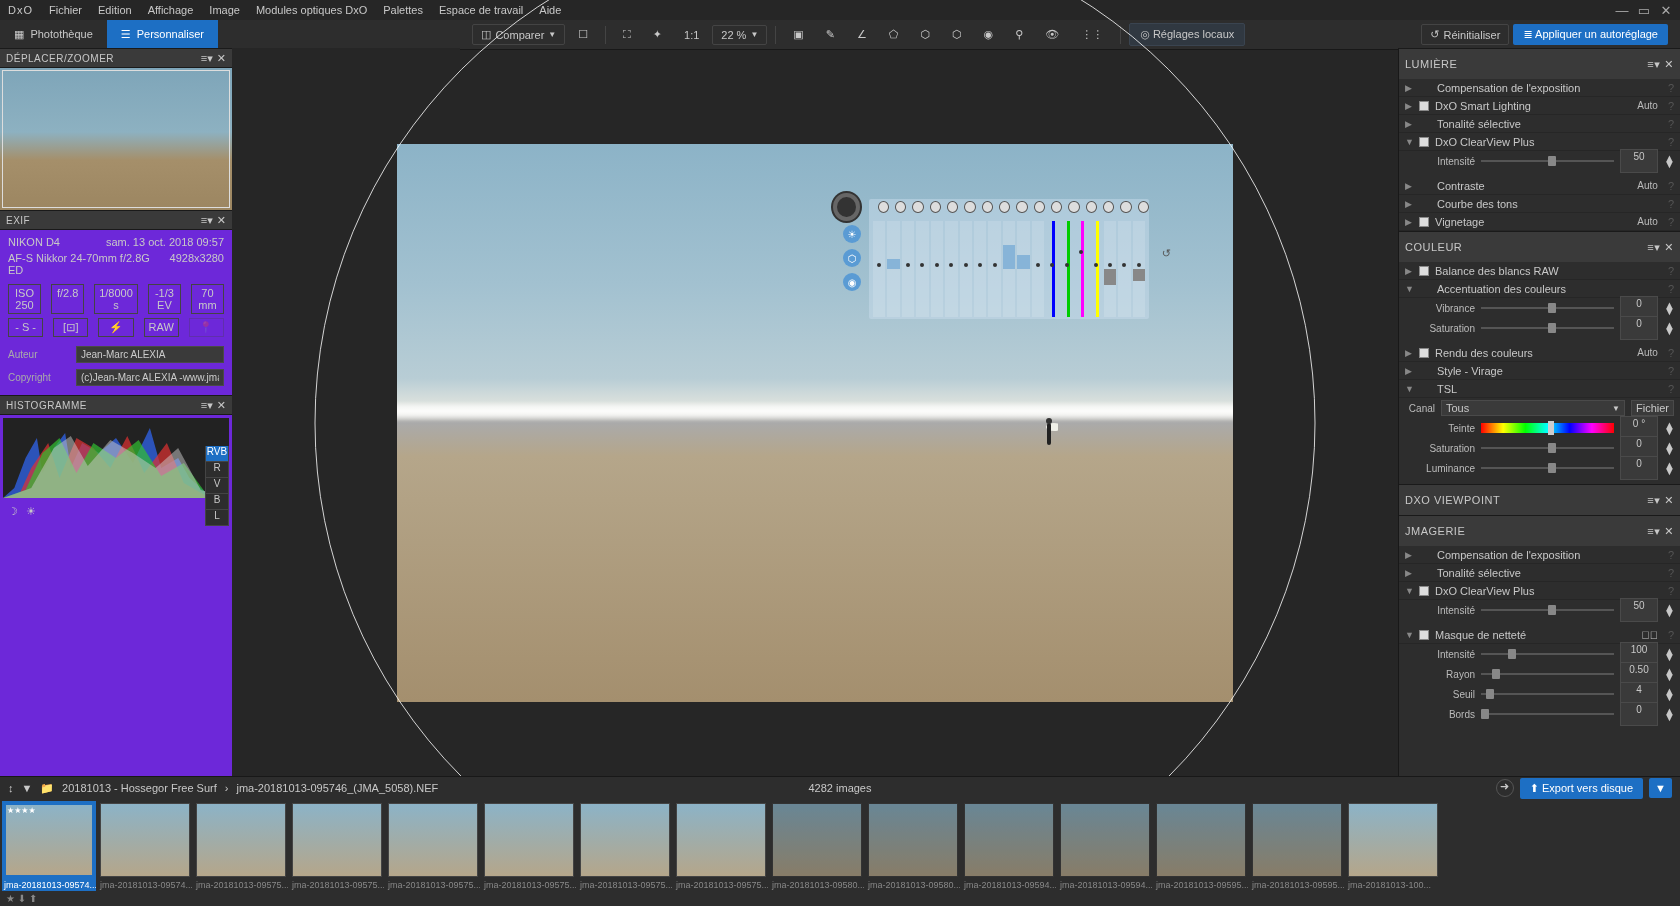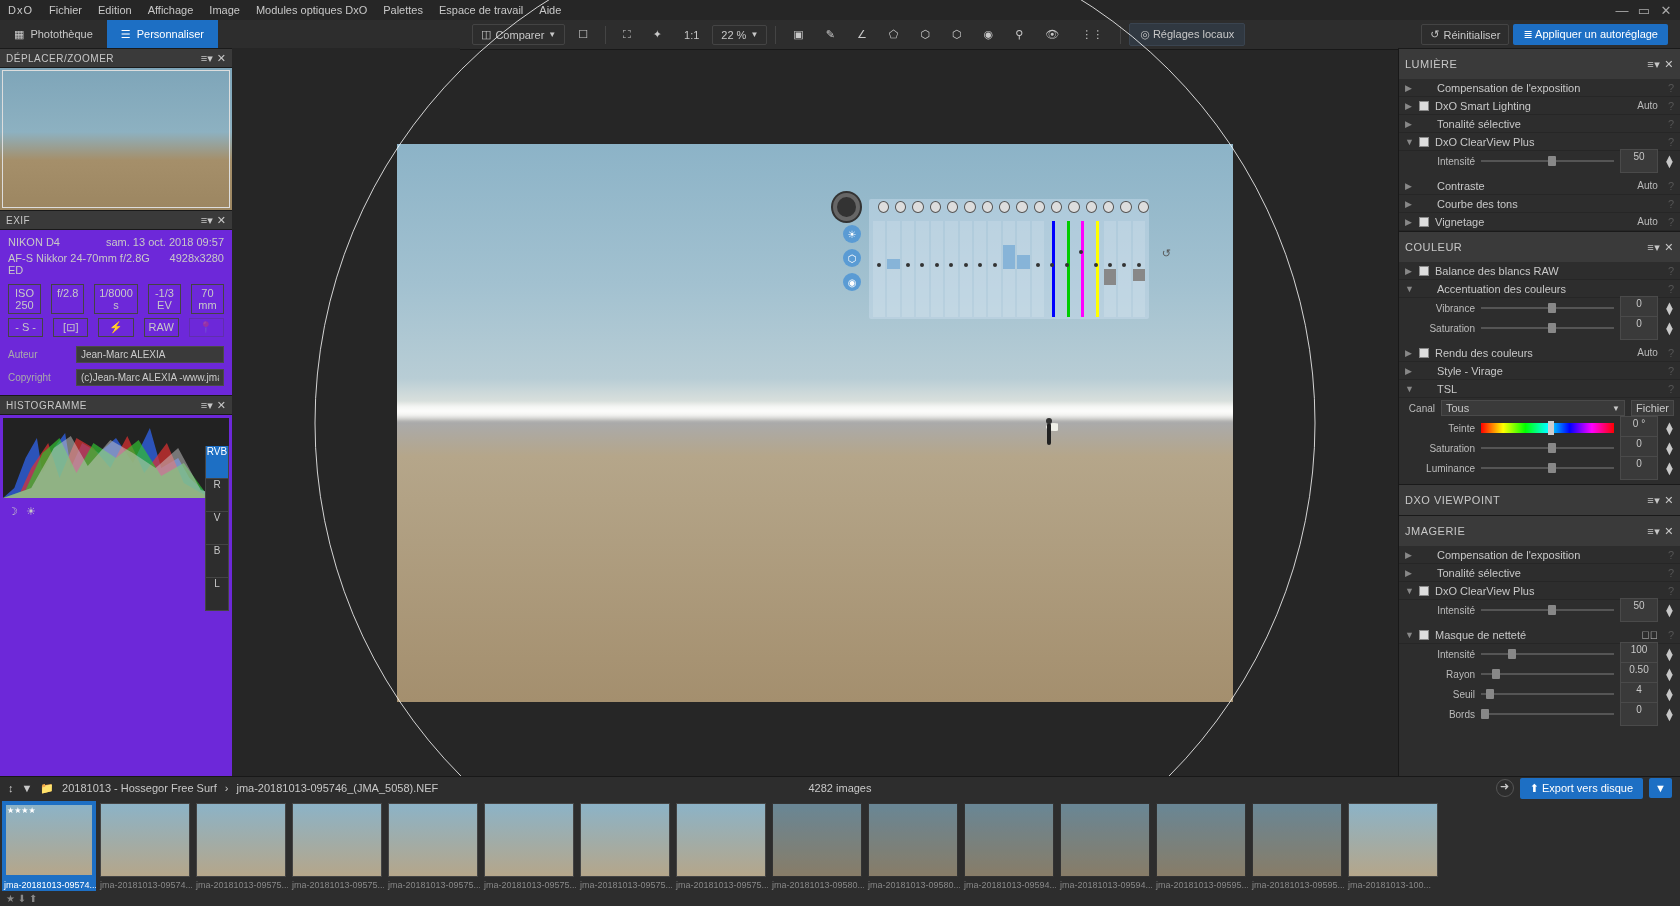--- a/index.html
+++ b/index.html
@@ -27,21 +27,21 @@
 .exif-grid{padding:4px 8px;font-size:10px}
 .exif-row{display:flex;gap:10px;padding:2px 0}
 .exif-cell{flex:1;padding:2px 4px}
 .exif-cell.boxed{border:1px solid #444;text-align:center}
 .field-row{display:flex;align-items:center;padding:3px 8px;gap:20px}
 .field-row .lbl{width:48px;text-align:left;font-size:10px;color:#aaa}
 .field-row input{flex:1;background:#3a3a3a;border:1px solid #4a4a4a;padding:2px 4px;color:#ccc;font-size:10px}
 .histo{height:80px;margin:3px;position:relative;background:#222}
 .histo svg{width:100%;height:100%}
 .histo-tabs{display:flex;flex-direction:column;position:absolute;right:3px;top:398px;width:24px}
-.histo-tabs div{height:33px;text-align:center;font-size:10px;border:1px solid #444;border-top:none;background:#2d2d2d}
+.histo-tabs div{height:16px;text-align:center;font-size:10px;border:1px solid #444;border-top:none;background:#2d2d2d}
 .histo-tabs div.on{background:#1d6fc4;color:#fff}
 .center{position:absolute;top:50px;left:232px;right:282px;bottom:130px;background:#262626;display:flex;align-items:center;justify-content:center}
 .photo{width:836px;height:558px;position:relative;background:linear-gradient(180deg,#8cb3c7 0%,#a2c1d0 25%,#b8cdd5 42%,#e8e8e0 48%,#aaa 50%,#b5a68a 56%,#a48f6e 100%);overflow:visible;margin-top:20px}
 .photo::before{content:"";position:absolute;left:0;right:0;top:46%;height:20px;background:linear-gradient(180deg,transparent,#ffffffaa 30%,#ffffffdd 50%,#ffffffaa 70%,transparent)}
 .circle-mask{position:absolute;inset:-120px;pointer-events:none}
 .circle-mask svg{width:100%;height:100%;overflow:visible}
 .surfer{position:absolute;right:175px;top:49%;width:18px;height:36px}
 .eq-overlay{position:absolute;right:84px;top:55px;width:280px;height:120px;background:rgba(200,220,235,0.5);border-radius:2px}
 .eq-icons{position:absolute;top:-4px;left:-36px;right:0;height:24px;display:flex;align-items:center;gap:6px}
 .eq-ring{width:28px;height:28px;border-radius:50%;background:#333;border:4px solid #666;box-shadow:0 0 0 2px #333;margin-right:12px}

